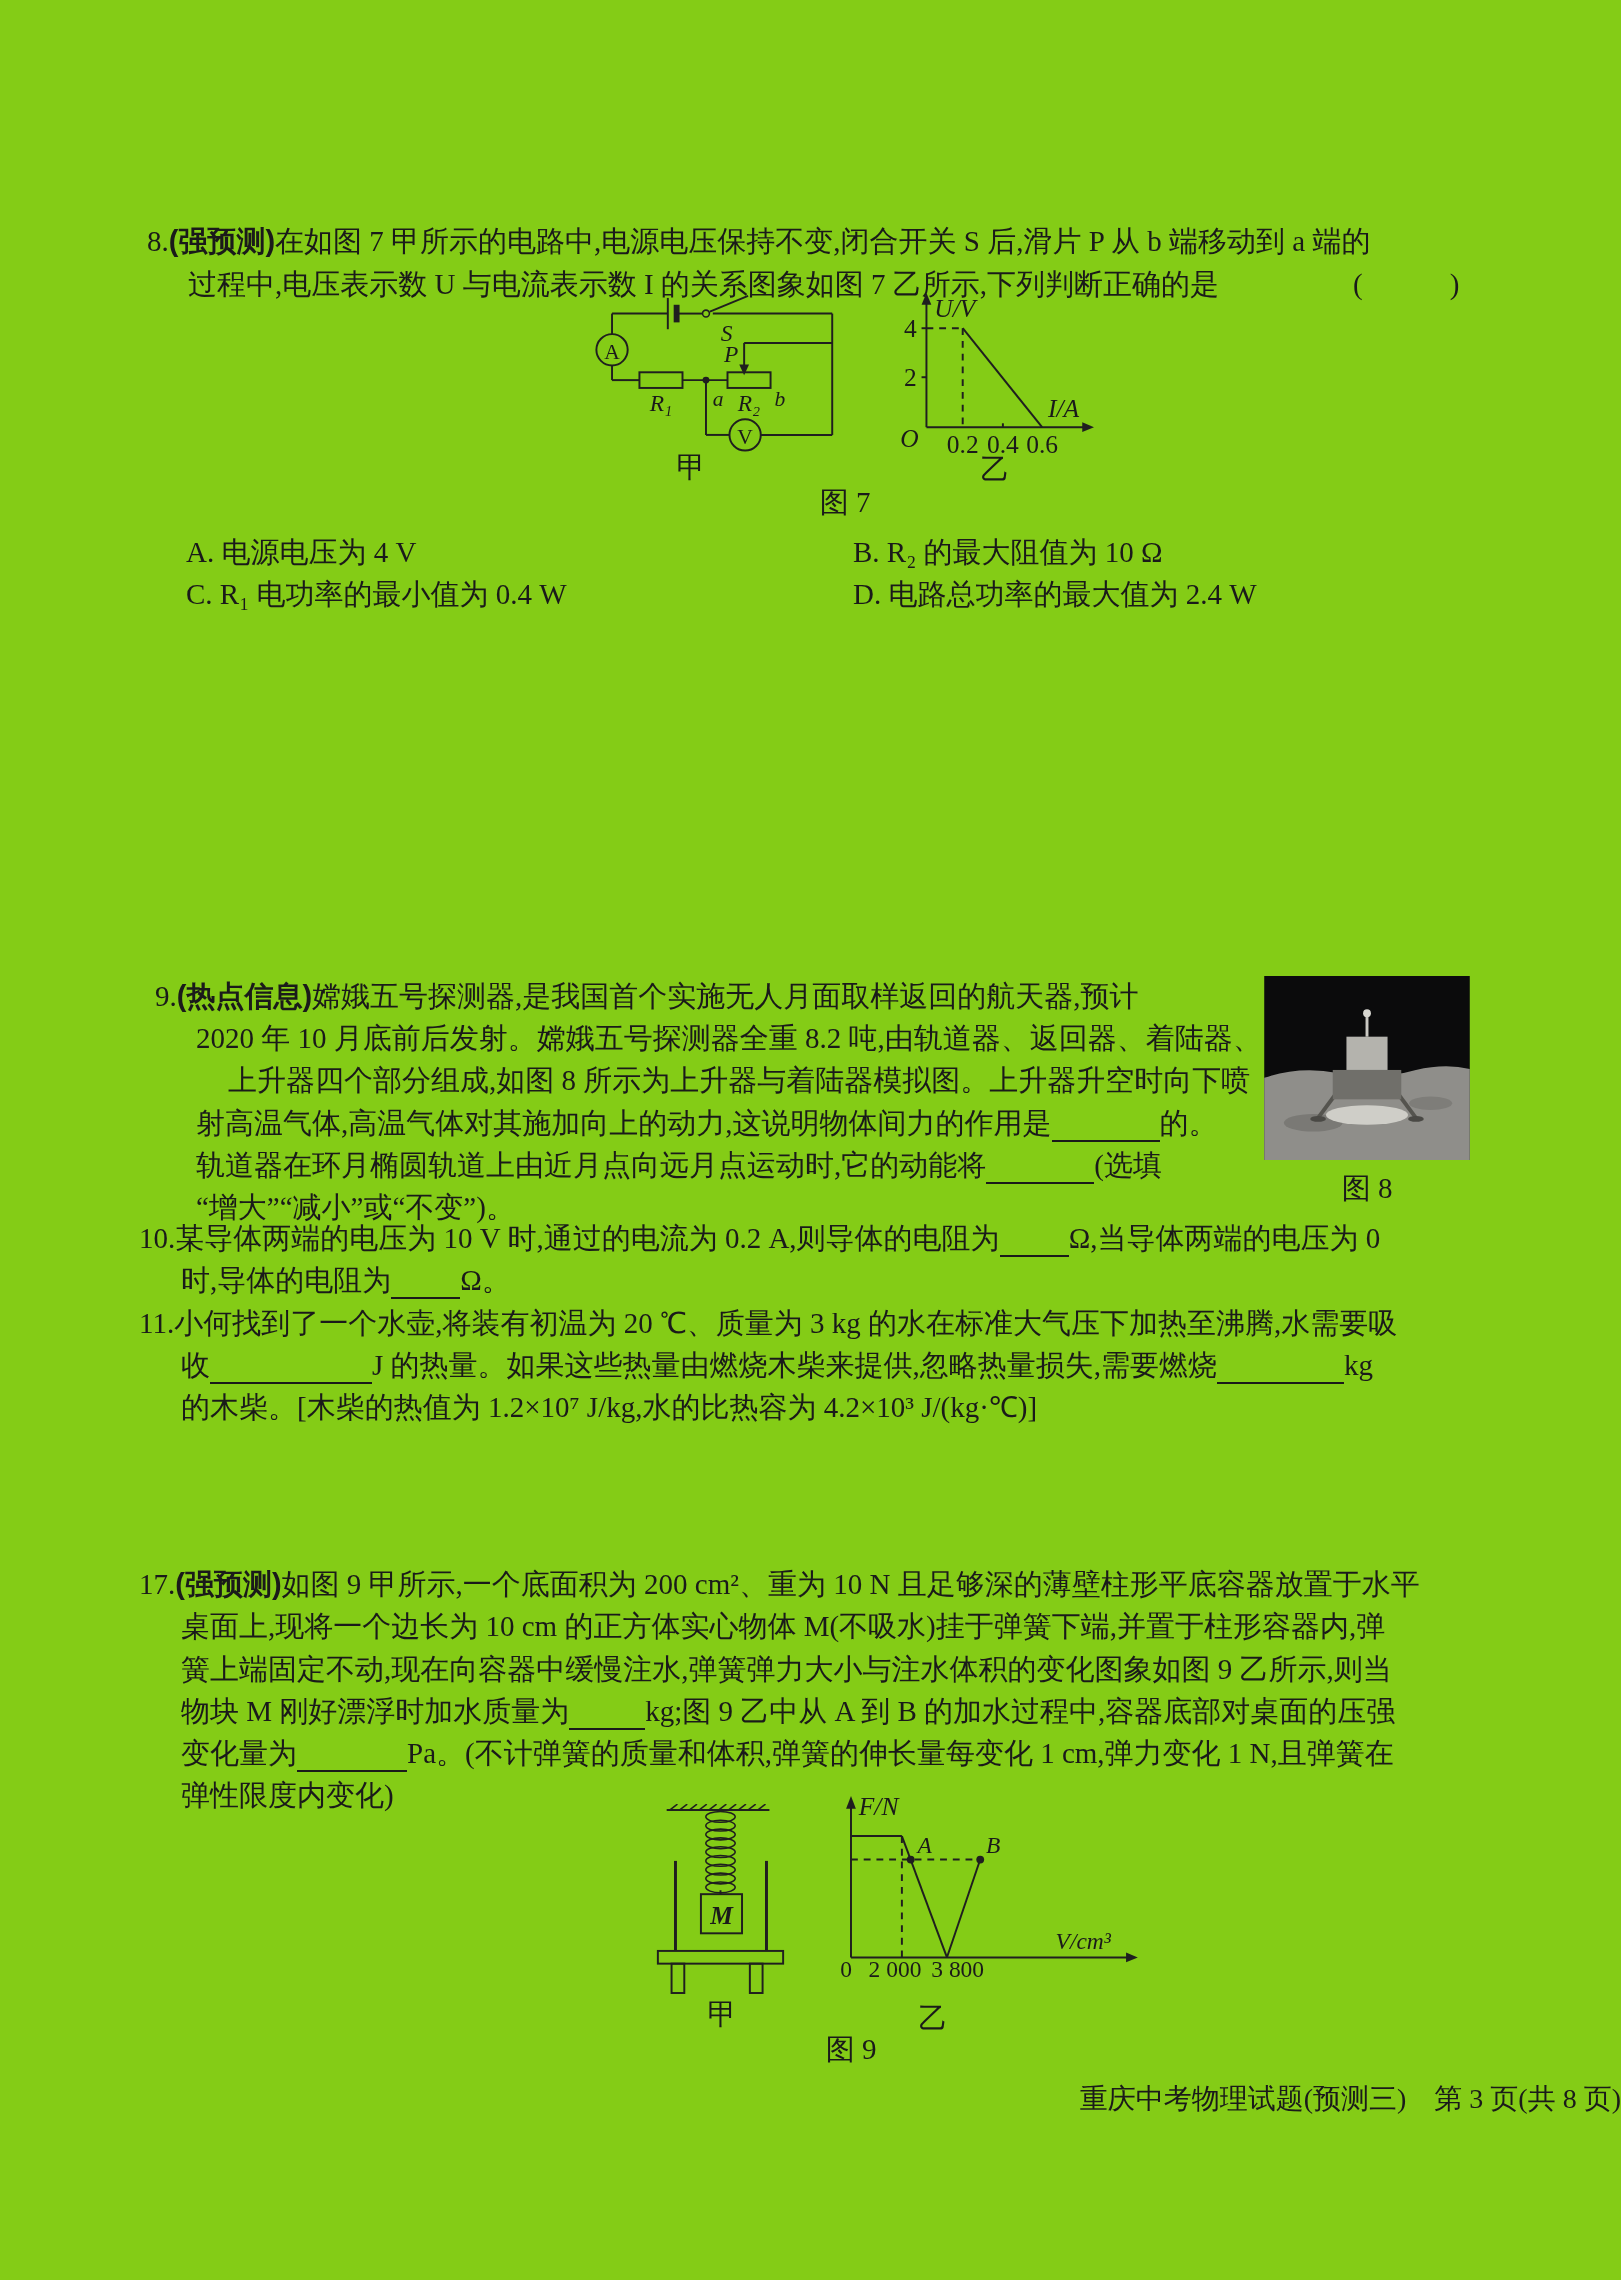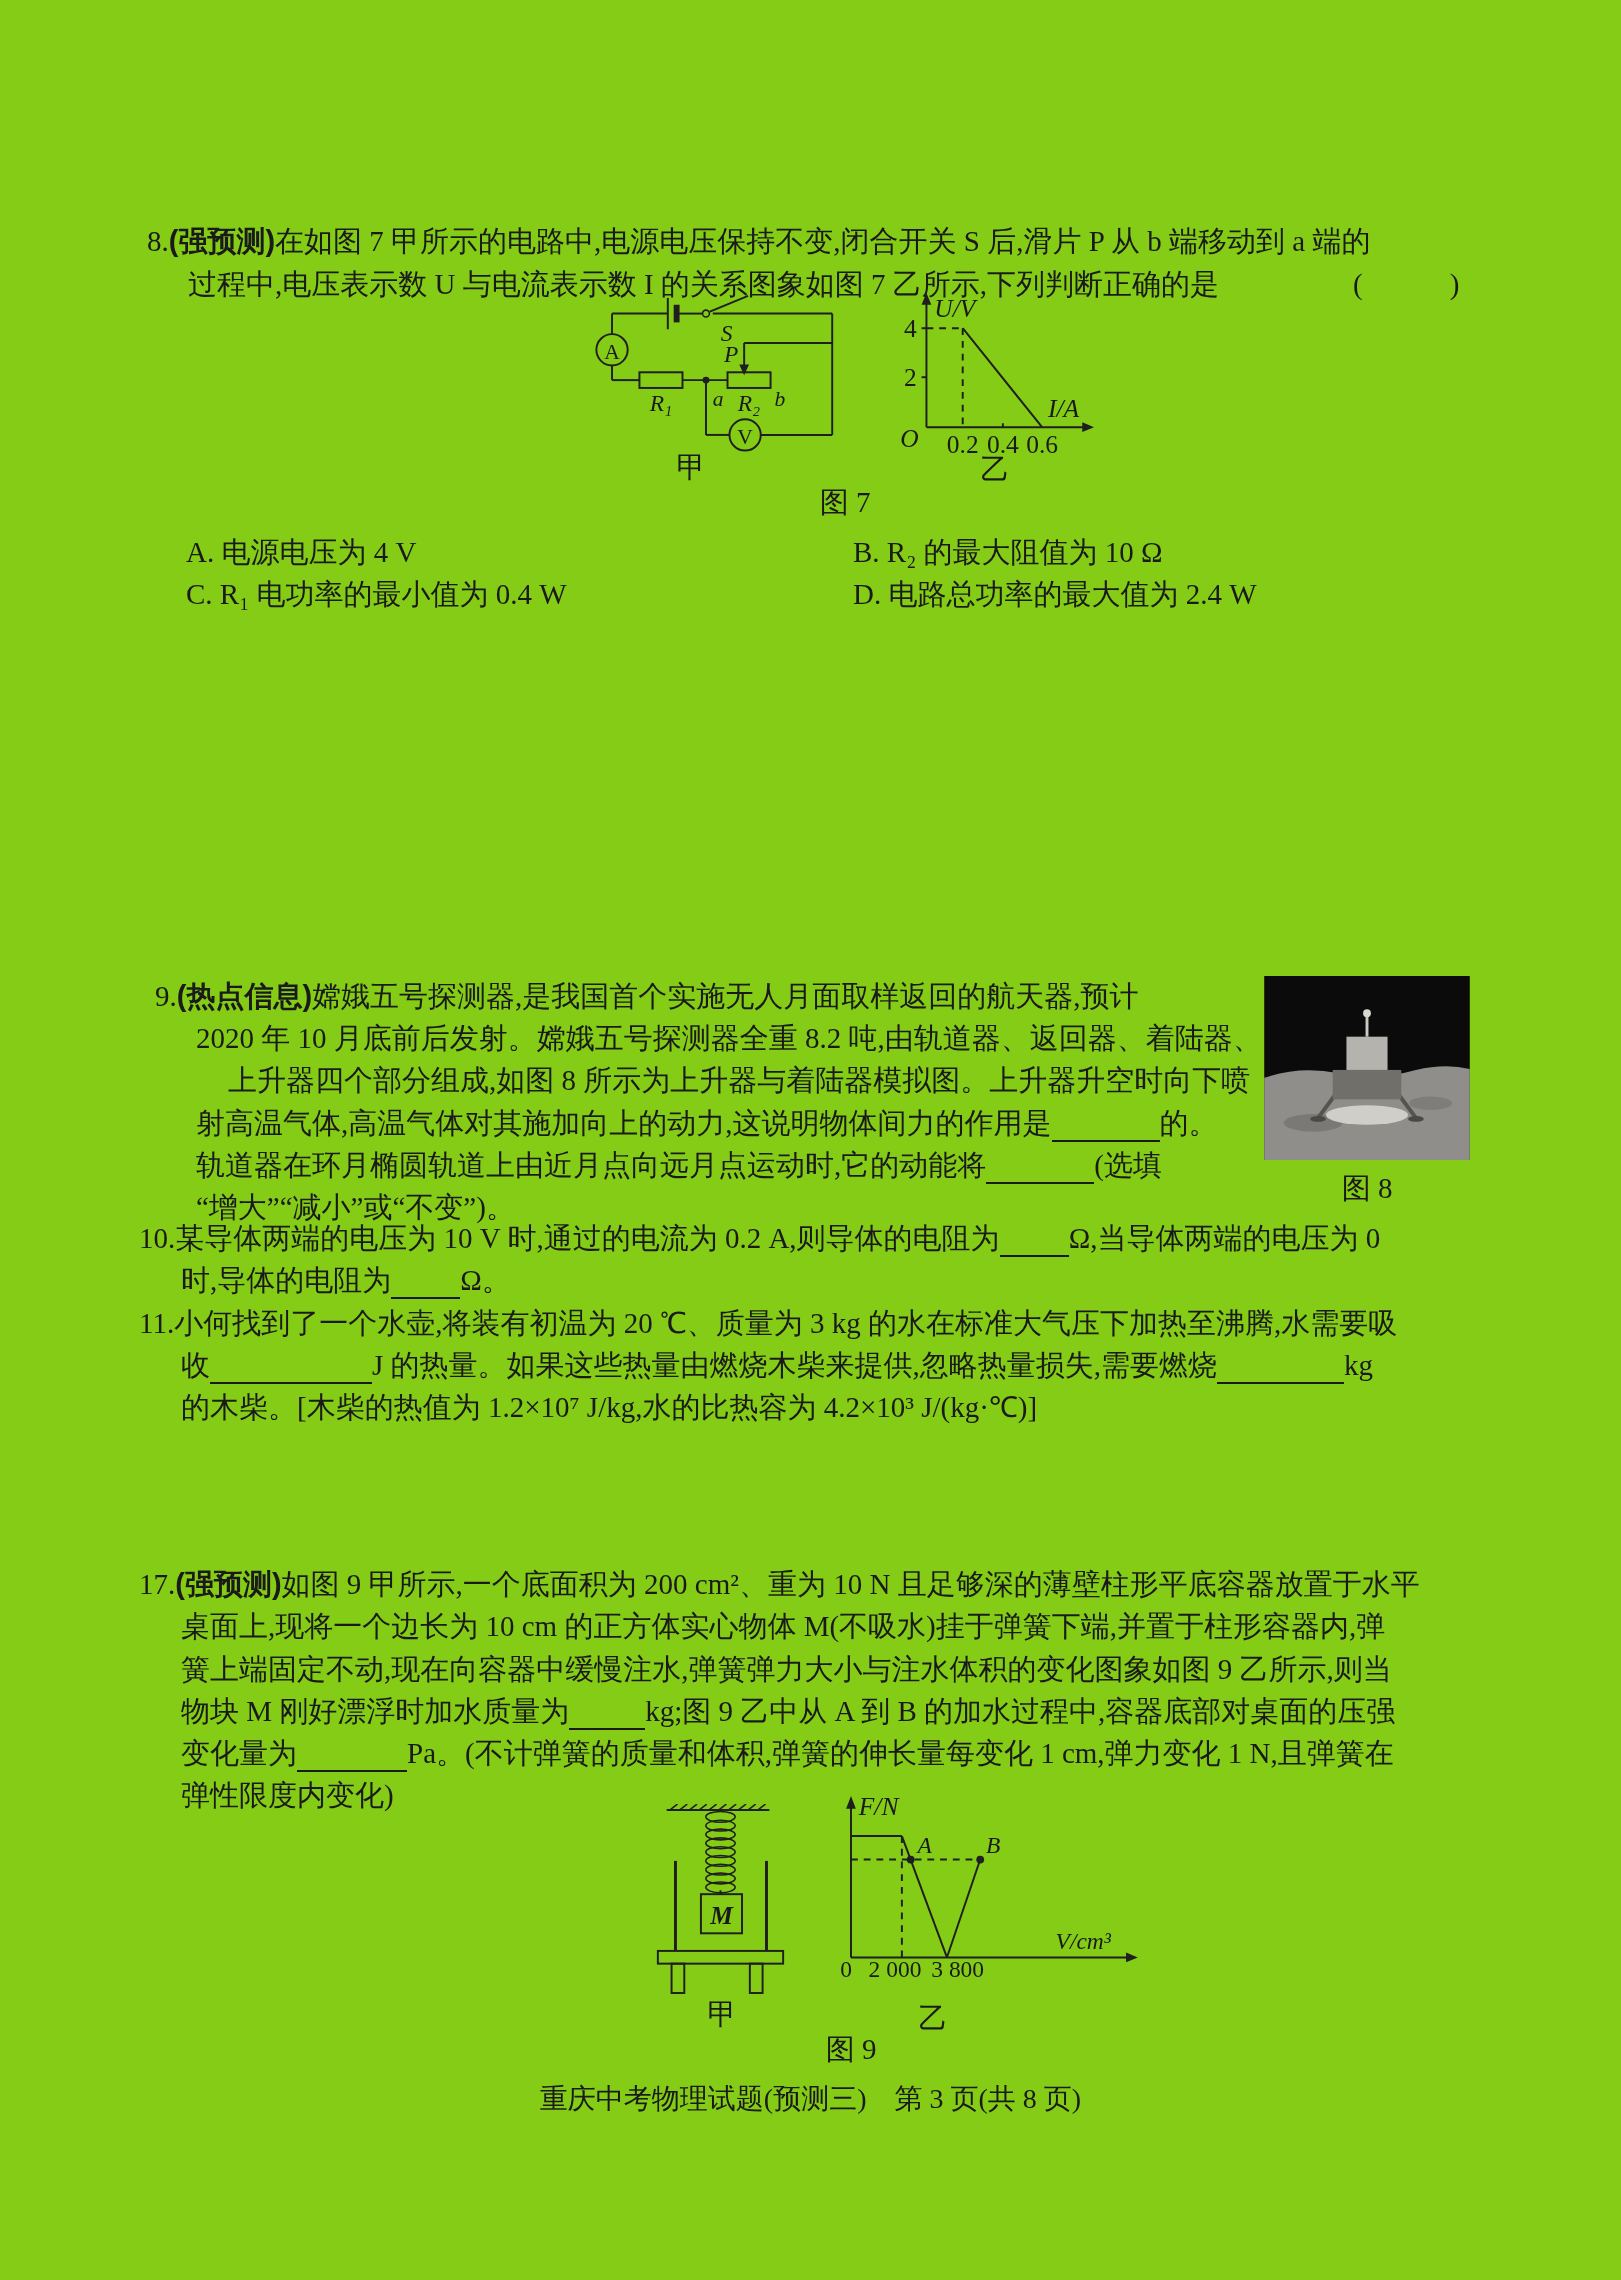--- a/index.html
+++ b/index.html
@@ -182,16 +182,16 @@
     <circle class="fill" cx="145" cy="69" r="4"></circle>
     <text class="it" x="151" y="62" font-size="24">B</text>
     <text x="8" y="189" font-size="24" text-anchor="middle">0</text>
     <text x="58" y="189" font-size="24" text-anchor="middle">2 000</text>
     <text x="122" y="189" font-size="24" text-anchor="middle">3 800</text>
     <text class="it" x="222" y="160" font-size="24">V/cm³</text>
   </svg>
   <div class="line center" style="left:894px;top:2000px;width:78px;">乙</div>
   <div class="line center" style="left:802px;top:2031px;width:98px;">图 9</div>
 
-  <div class="line center" style="left:0;top:2080px;width:1621px;font-size:28px;">重庆中考物理试题(预测三)　第 3 页(共 8 页)</div>
+  <div class="line center" style="left:0;top:2080px;width:1621px;font-size:28px;text-align:right;">重庆中考物理试题(预测三)　第 3 页(共 8 页)</div>
 
 </div>
 
 
 </body></html>

